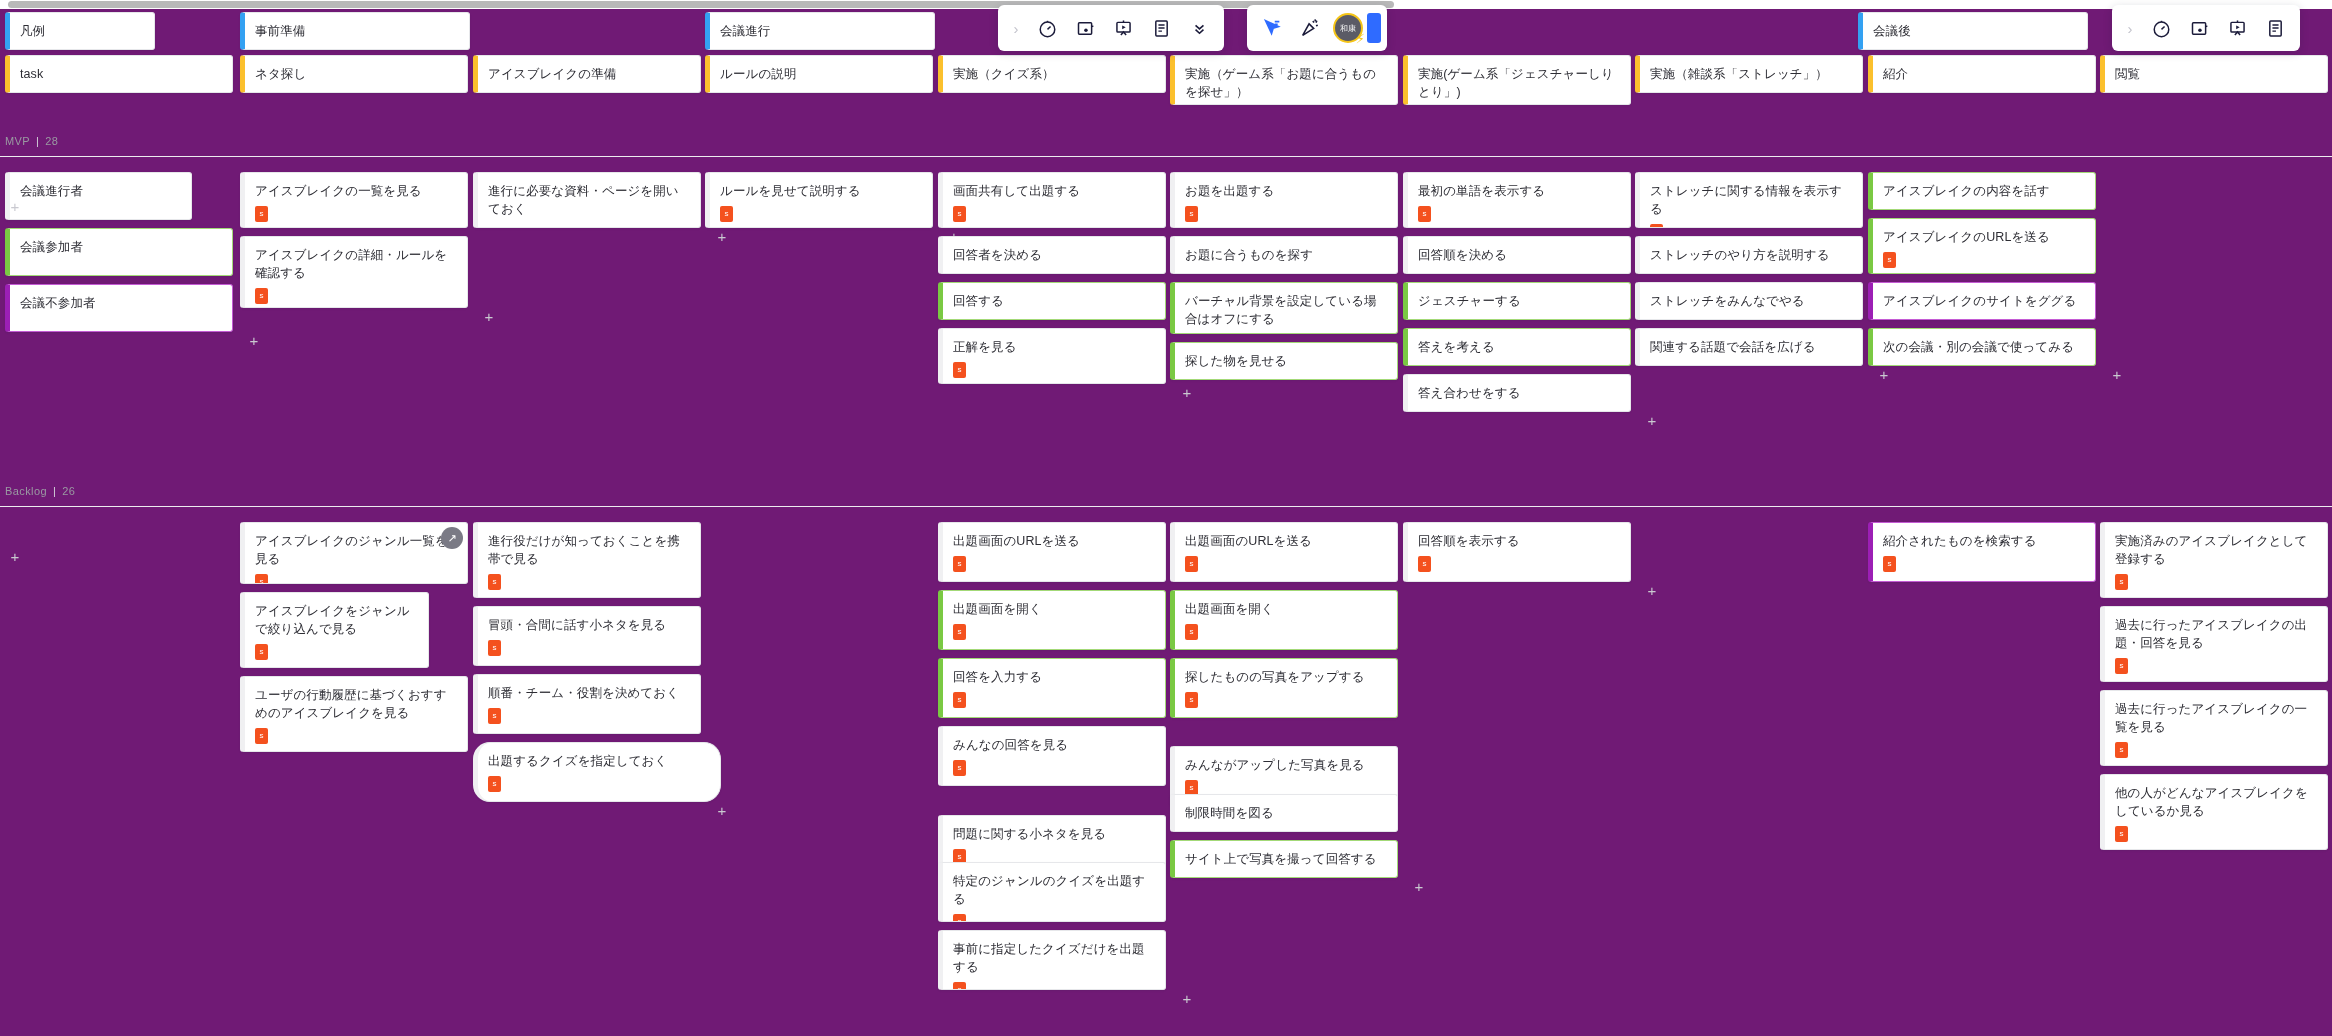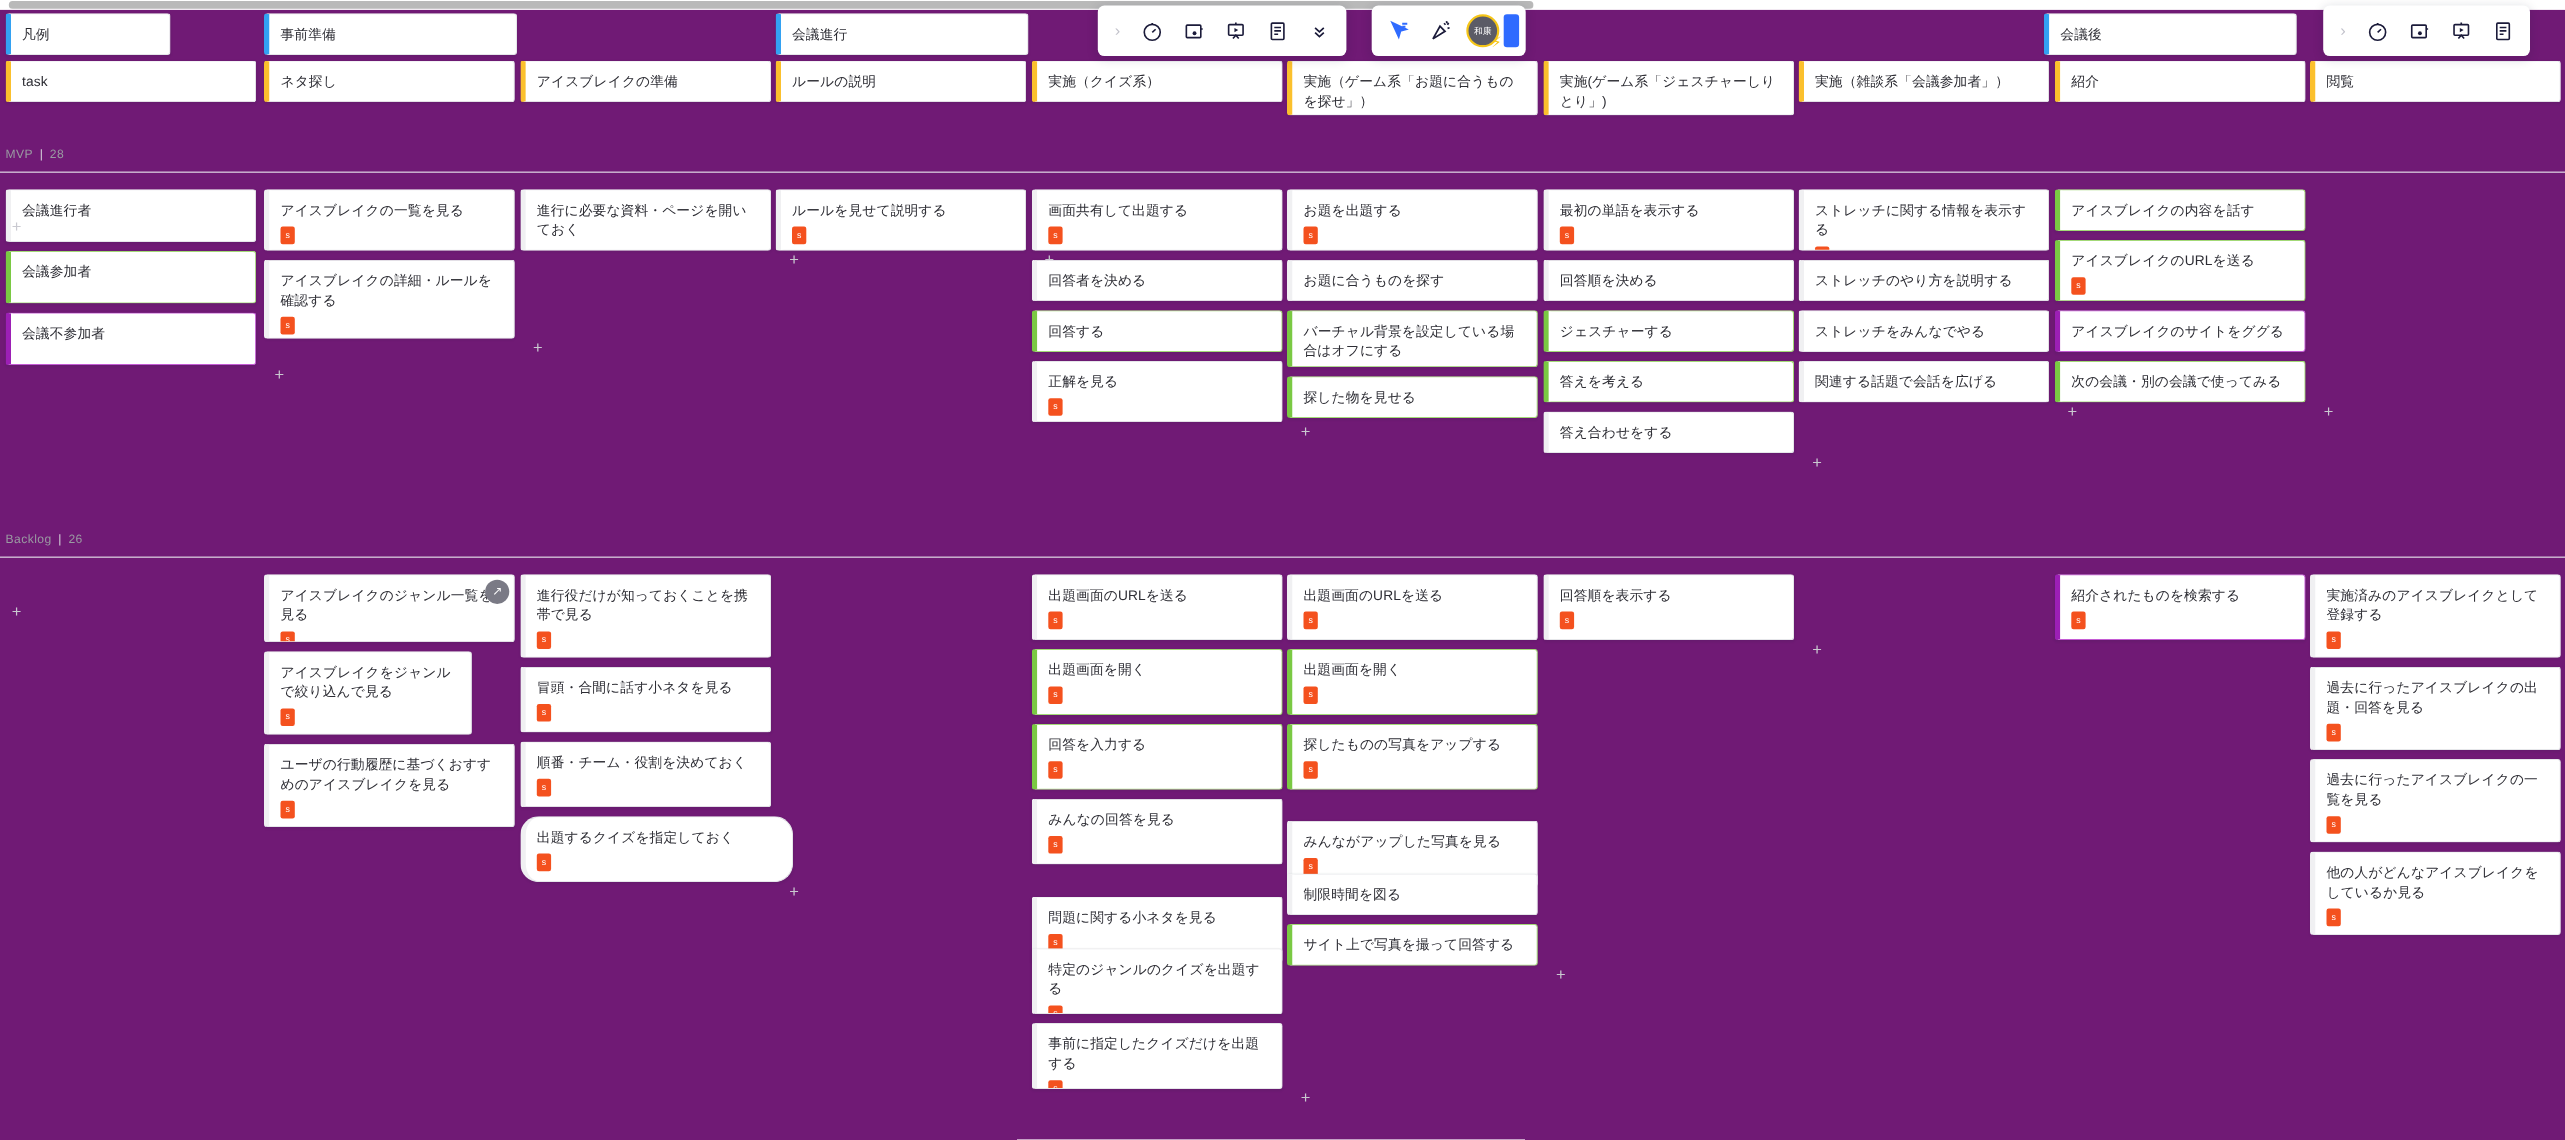--- a/index.html
+++ b/index.html
@@ -191,37 +191,37 @@
       <div class="card yellow" style="left: 938px; top: 55px; width: 228px; height: 38px;">
         <div class="ctext">実施（クイズ系）</div>
       </div>
       <div class="card yellow" style="left: 1170px; top: 55px; width: 228px; height: 50px;">
         <div class="ctext">実施（ゲーム系「お題に合うものを探せ」）</div>
       </div>
       <div class="card yellow" style="left: 1403px; top: 55px; width: 228px; height: 50px;">
         <div class="ctext">実施(ゲーム系「ジェスチャーしりとり」)</div>
       </div>
       <div class="card yellow" style="left: 1635px; top: 55px; width: 228px; height: 38px;">
-        <div class="ctext">実施（雑談系「会議参加者」）</div>
+        <div class="ctext">実施（雑談系「ストレッチ」）</div>
       </div>
       <div class="card yellow" style="left: 1868px; top: 55px; width: 228px; height: 38px;">
         <div class="ctext">紹介</div>
       </div>
       <div class="card yellow" style="left: 2100px; top: 55px; width: 228px; height: 38px;">
         <div class="ctext">閲覧</div>
       </div>
     </div>
   <div id="layer-sections">
       <div class="section-label" style="left: 5px; top: 135px;"><span>MVP</span><span class="sep">|</span><span class="count">28</span></div>
       <div class="divider" style="top: 156px;"></div>
       <div class="section-label" style="left: 5px; top: 485px;"><span>Backlog</span><span class="sep">|</span><span class="count">26</span></div>
       <div class="divider" style="top: 506px;"></div>
     </div>
   <div id="layer-mvp">
-      <div class="card plain" style="left: 5px; top: 172px; width: 228px; height: 48px;">
+      <div class="card plain" style="left: 5px; top: 172px; width: 187px; height: 48px;">
         <div class="ctext">会議進行者</div>
       </div>
       <div class="card green" style="left: 5px; top: 228px; width: 228px; height: 48px;">
         <div class="ctext">会議参加者</div>
       </div>
       <div class="card purple" style="left: 5px; top: 284px; width: 228px; height: 48px;">
         <div class="ctext">会議不参加者</div>
       </div>
       <div class="plus" style="left: 247px; top: 334px;">+</div>
       <div class="card plain" style="left: 240px; top: 172px; width: 228px; height: 56px;"><div class="ctext">アイスブレイクの一覧を見る</div><span class="chip">s</span></div>

